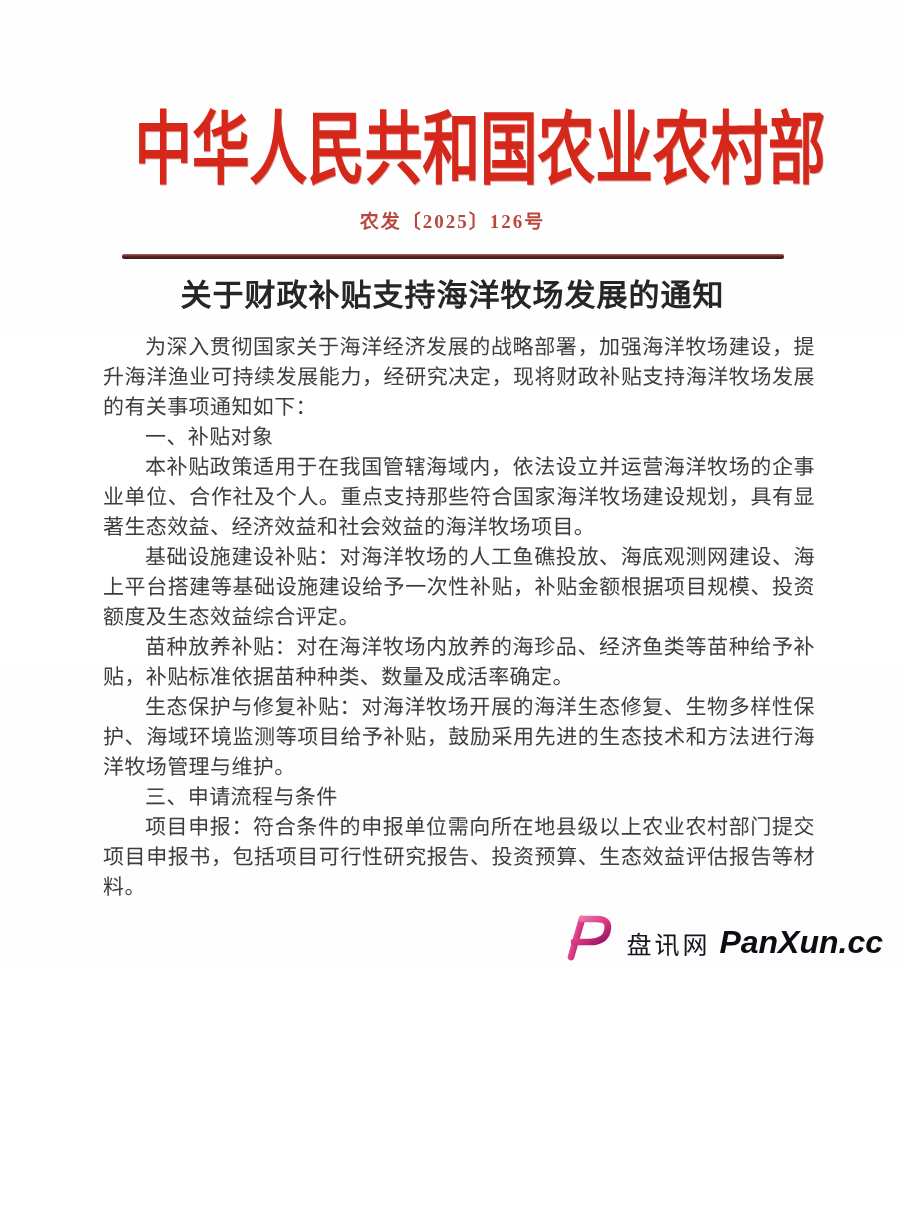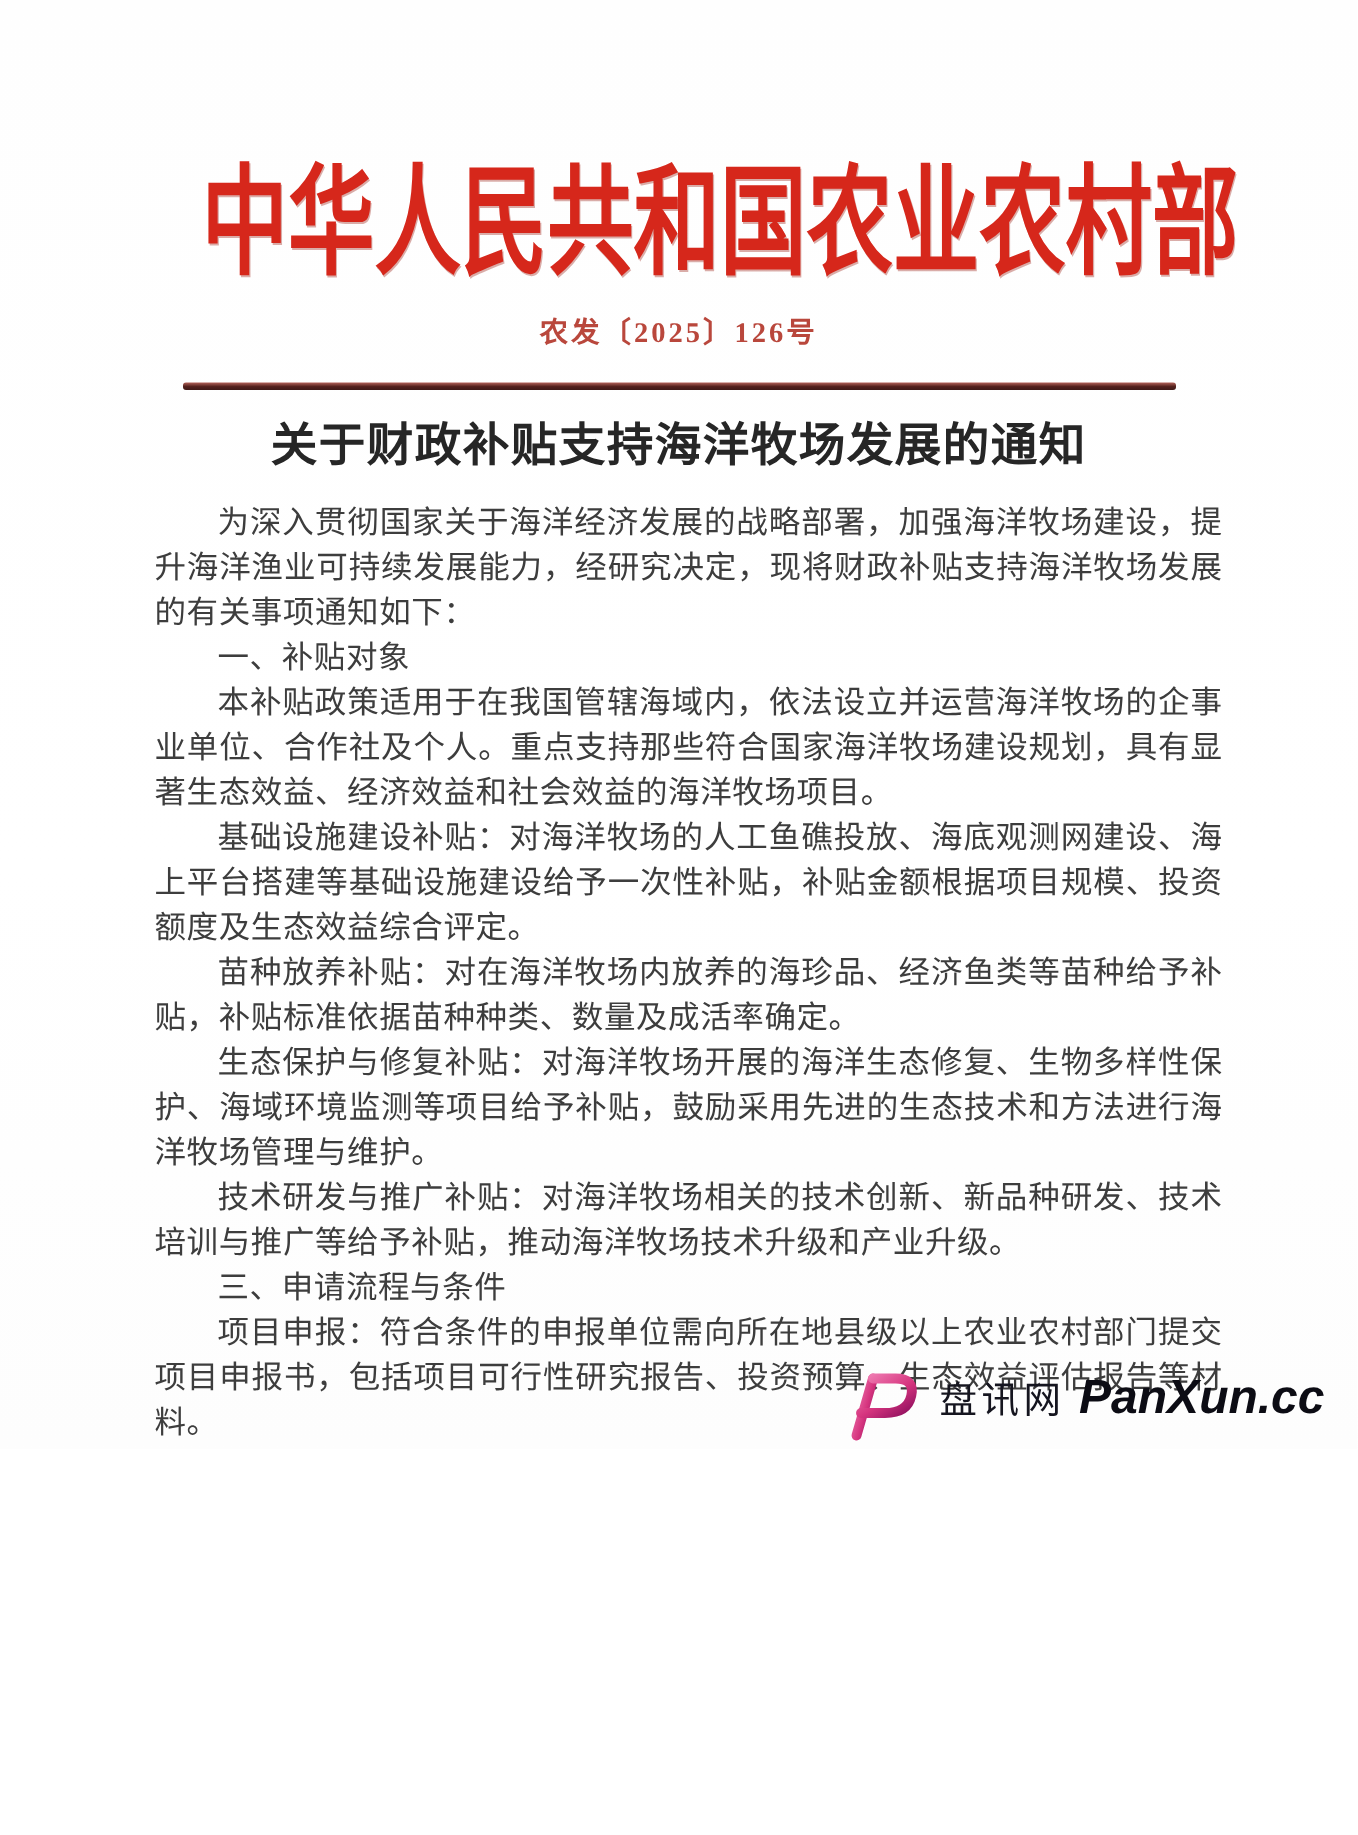--- a/index.html
+++ b/index.html
@@ -68,21 +68,21 @@
   }
   .doc-block{
     text-indent:2em;
     text-align:justify;
   }
   .watermark{
     position:absolute;
     right:22px;
     bottom:5px;
     display:flex;
-    align-items:flex-start;
+    align-items:flex-end;
     gap:9px;
     font-family:"Liberation Sans","DejaVu Sans",sans-serif;
   }
   .watermark .cn{
     font-size:25px;
     font-weight:500;
     letter-spacing:3px;
     color:#15151f;
   }
   .watermark .en{
@@ -108,21 +108,20 @@
 
   <h1 class="doc-title">关于财政补贴支持海洋牧场发展的通知</h1>
 
   <div class="doc-body">
     <p class="doc-block">为深入贯彻国家关于海洋经济发展的战略部署，加强海洋牧场建设，提升海洋渔业可持续发展能力，经研究决定，现将财政补贴支持海洋牧场发展的有关事项通知如下：</p>
     <p class="doc-block">一、补贴对象</p>
     <p class="doc-block">本补贴政策适用于在我国管辖海域内，依法设立并运营海洋牧场的企事业单位、合作社及个人。重点支持那些符合国家海洋牧场建设规划，具有显著生态效益、经济效益和社会效益的海洋牧场项目。</p>
     <p class="doc-block">基础设施建设补贴：对海洋牧场的人工鱼礁投放、海底观测网建设、海上平台搭建等基础设施建设给予一次性补贴，补贴金额根据项目规模、投资额度及生态效益综合评定。</p>
     <p class="doc-block">苗种放养补贴：对在海洋牧场内放养的海珍品、经济鱼类等苗种给予补贴，补贴标准依据苗种种类、数量及成活率确定。</p>
     <p class="doc-block">生态保护与修复补贴：对海洋牧场开展的海洋生态修复、生物多样性保护、海域环境监测等项目给予补贴，鼓励采用先进的生态技术和方法进行海洋牧场管理与维护。</p>
-    <p class="doc-block">技术研发与推广补贴：对海洋牧场相关的技术创新、新品种研发、技术培训与推广等给予补贴，推动海洋牧场技术升级和产业升级。</p>
     <p class="doc-block">三、申请流程与条件</p>
     <p class="doc-block">项目申报：符合条件的申报单位需向所在地县级以上农业农村部门提交项目申报书，包括项目可行性研究报告、投资预算、生态效益评估报告等材料。</p>
   </div>
 
   <div class="watermark">
     <span style="display:inline-flex;">
       <svg width="82" height="48" viewBox="0 0 82 48" aria-hidden="true">
         <defs>
           <linearGradient id="pxg" x1="0" y1="0" x2="1" y2="1">
             <stop offset="0" stop-color="#f07fb4"></stop>

